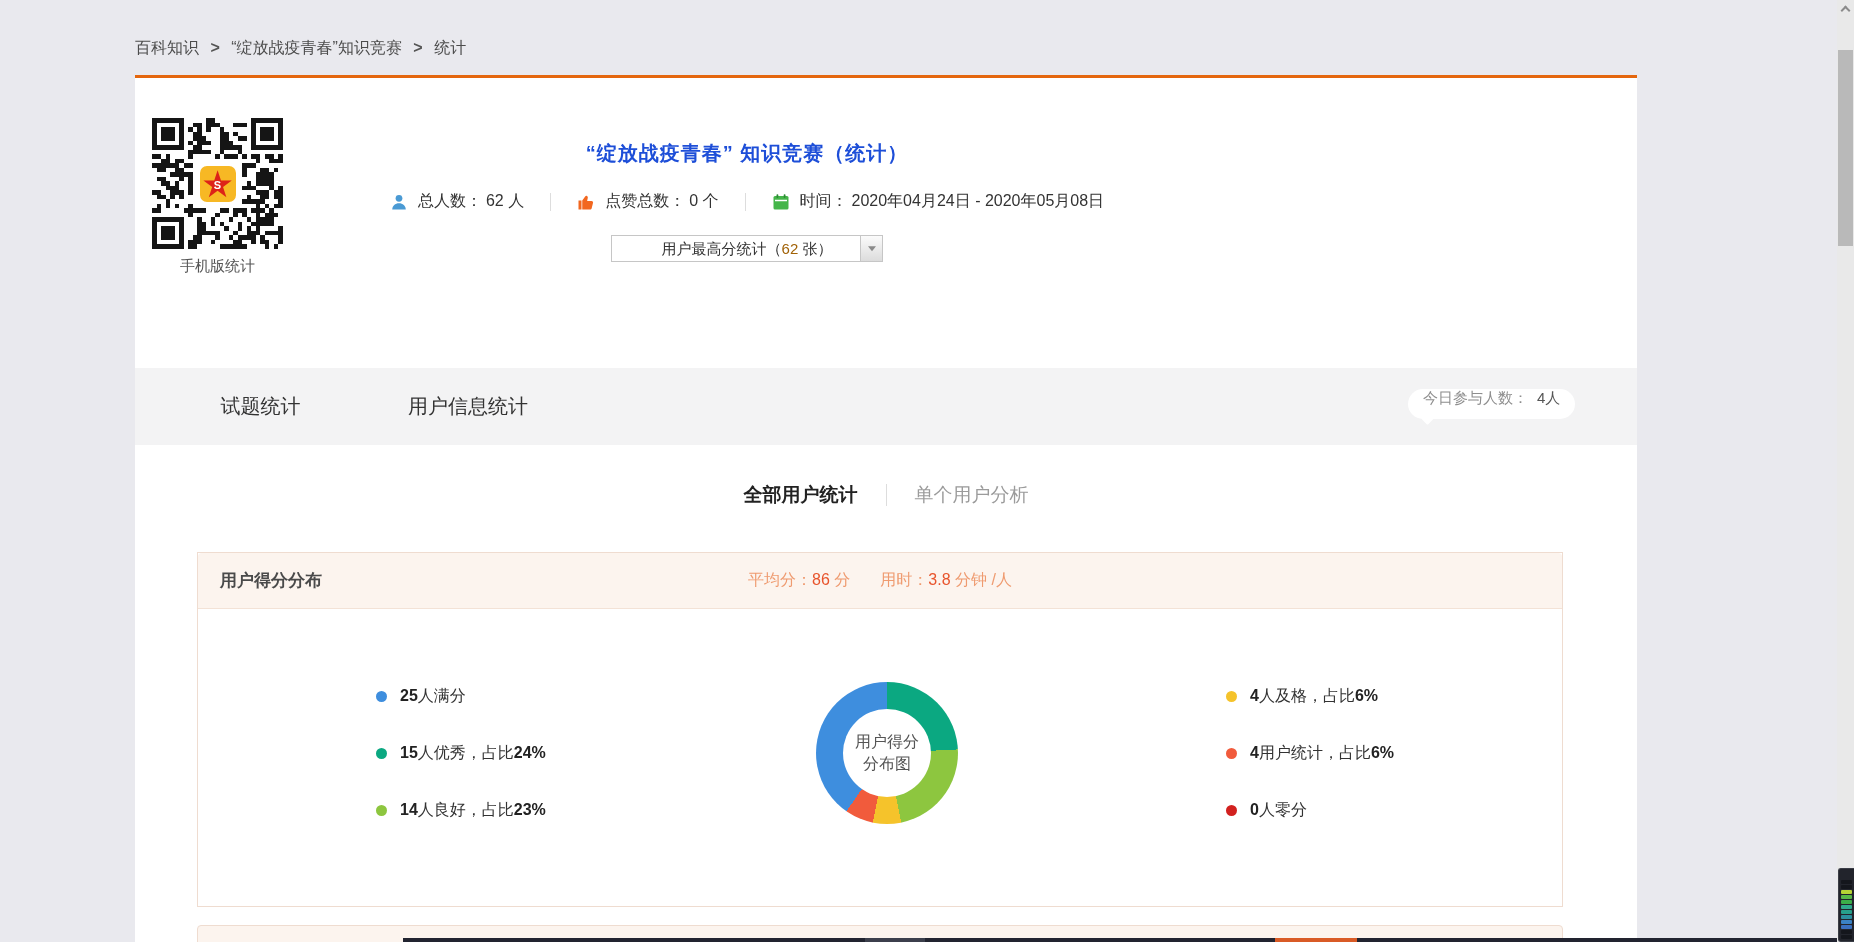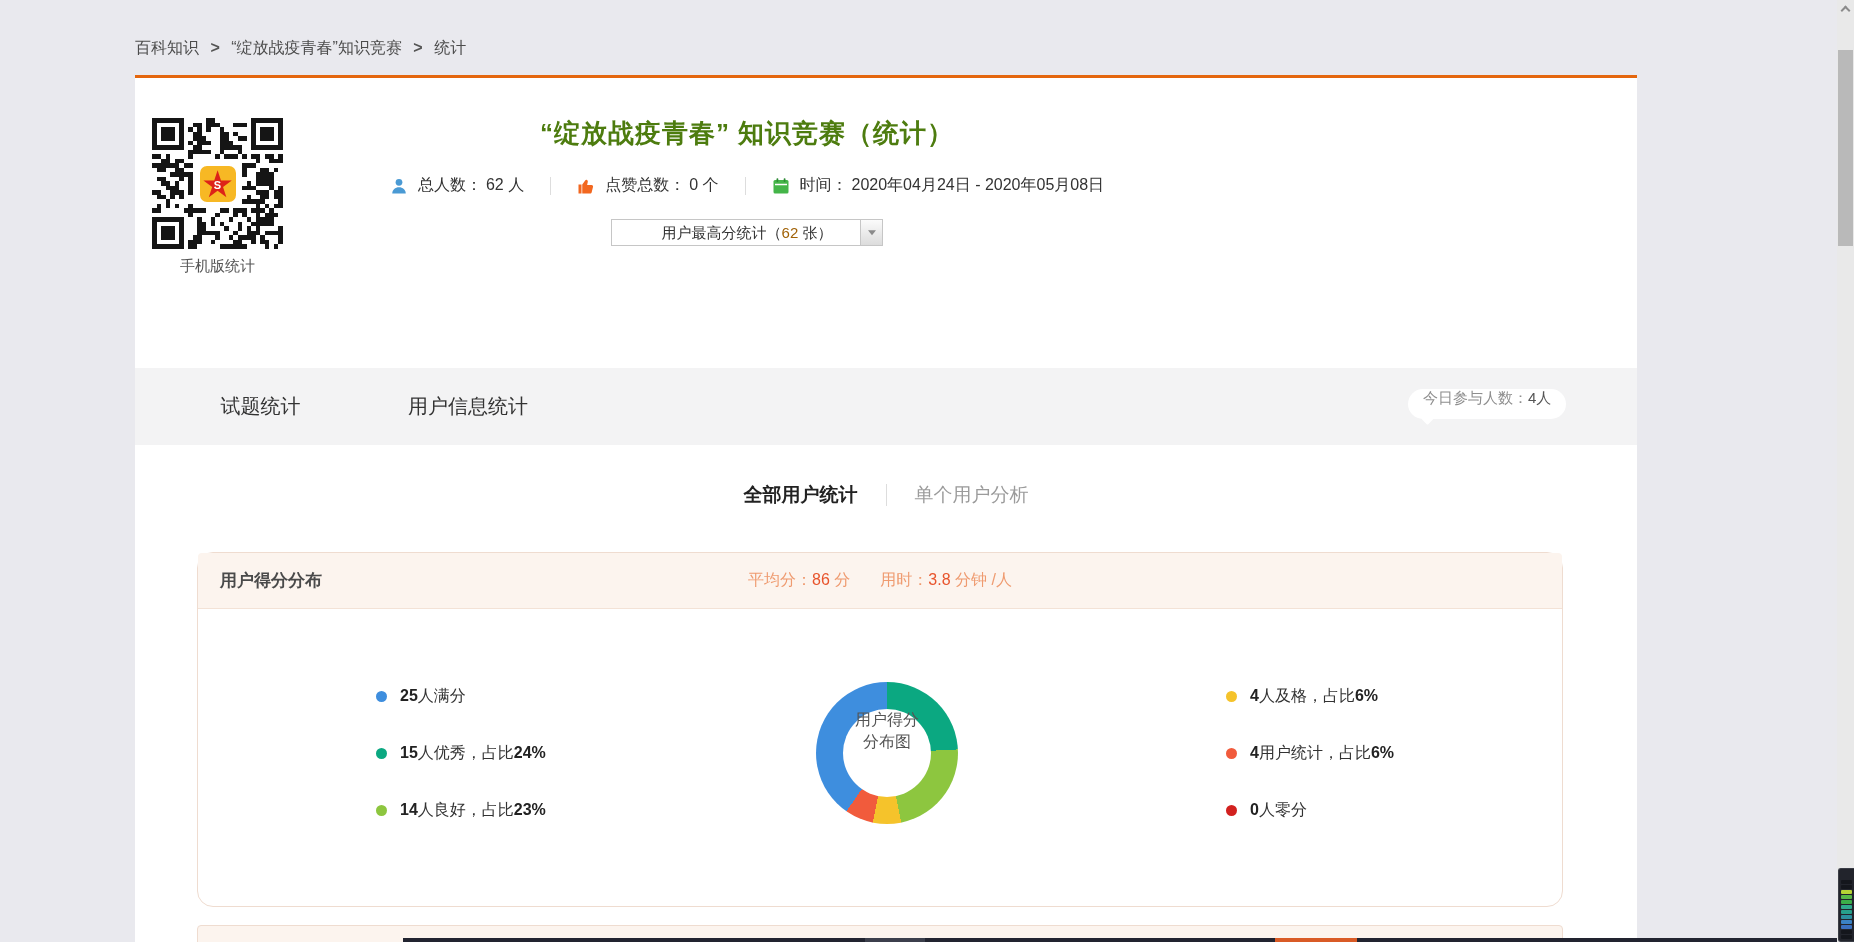--- a/index.html
+++ b/index.html
@@ -25,21 +25,21 @@
   .qr-box svg { display:block; }
   .qr-logo { position:absolute; left:50%; top:50%; transform:translate(-50%,-50%);
              width:40px; height:40px; background:#f7b824; border-radius:9px; border:2px solid #fff; }
   .qr-star { display:block; text-align:center; font-size:37px; line-height:37px; color:#dd2218; }
   .qr-s { position:absolute; left:50%; top:54%; transform:translate(-50%,-50%);
           color:#fff; font-weight:bold; font-size:11px; }
   .qr-caption { margin-top:8px; text-align:center; font-size:15px; color:#555; }
 
   
   .header-center { position:absolute; left:150px; top:0; width:924px; text-align:center; }
-  .main-title { margin-top:38px; font-size:26px; font-weight:bold; color:#4d7c0f; letter-spacing:1px; }
+  .main-title { margin-top:62px; font-size:20px; font-weight:bold; color:#1d4ed8; letter-spacing:1px; }
   .stats-row { margin-top:24px; display:flex; justify-content:center; align-items:center; font-size:16px; color:#333; }
   .stat { display:flex; align-items:center; }
   .stat .s-icon { display:flex; margin-right:10px; }
   .stat .s-label { margin-right:4px; }
   .stat-divider { width:1px; height:18px; background:#ddd; margin:0 26px; }
 
   .dropdown { position:relative; width:272px; height:27px; margin:23px auto 0; border:1px solid #c6c6c6;
               background:#fff; font-size:15px; line-height:25px; text-align:center; color:#333; cursor:default; }
   .dd-num { color:#a16207; }
   .dd-arrow { position:absolute; right:0; top:0; width:22px; height:100%; border-left:1px solid #c6c6c6;
@@ -51,33 +51,33 @@
   .tabbar { position:absolute; left:0; top:290px; width:1502px; height:77px; background:#f3f3f4;
             display:flex; padding-left:33px; }
   .tab { height:100%; display:flex; align-items:center; justify-content:center; font-size:20px; color:#333; cursor:pointer; }
   .tab.active { width:170px; background:#fff; border-top:3px solid #e4660d; }
   .tab.t2 { width:185px; }
   .tab.t3 { width:230px; }
   .today-bubble { position:absolute; left:1273px; top:21px; height:30px; background:#fff; border-radius:15px;
                   display:flex; align-items:flex-start; padding:0 15px; font-size:15px; color:#8e8e8e; }
   .today-bubble::after { content:""; position:absolute; left:15px; bottom:-4px; width:9px; height:9px;
                          background:#fff; transform:rotate(45deg); border-radius:1px; }
-  .bubble-val { color:#555; margin-left:0; }
+  .bubble-val { color:#555; margin-left:9px; }
 
   
   .subtabs { position:absolute; left:0; top:404px; width:1502px; display:flex; justify-content:center;
              align-items:center; gap:28px; }
   .subtab { font-size:19px; cursor:pointer; }
   .subtab.active { font-weight:bold; color:#222; }
   .subtab.inactive { color:#9b9b9b; }
   .subtab-divider { width:1px; height:22px; background:#ddd; }
 
   
   .panel { position:absolute; left:62px; width:1366px; background:#fff;
-           border:1px solid #efdcd0; border-radius:16px; }
+           border:1px solid #efdcd0; border-radius:0; }
   .panel.p1 { top:474px; height:355px; }
   .panel.p2 { top:847px; height:60px; background:#fcf4ee; border-radius:4px 4px 0 0; }
   .panel-header { position:relative; height:56px; background:#fcf4ee; border-bottom:1px solid #f3e2d6;
                   display:flex; align-items:center; border-radius:4px 4px 0 0; }
   .panel-title { margin-left:22px; font-size:17px; font-weight:bold; color:#4a4a4a; }
   .panel-metrics { position:absolute; left:50%; transform:translateX(-50%); display:flex; gap:30px;
                    font-size:16px; white-space:nowrap; }
   .m-label,.m-unit { color:#ef9b70; }
   .m-value { color:#e8542c; }
 
@@ -85,21 +85,21 @@
   .legend { position:absolute; top:75px; }
   .legend.left { left:178px; }
   .legend.right { left:1028px; }
   .legend-item { display:flex; align-items:center; height:24px; margin-bottom:33px; font-size:16px; color:#333; }
   .legend-dot { width:11px; height:11px; border-radius:50%; margin-right:13px; flex:none; }
   .legend-item b { font-weight:bold; color:#222; }
 
   .donut { position:absolute; left:618px; top:73px; width:142px; height:142px; border-radius:50%; }
   .donut-hole { position:absolute; left:50%; top:50%; transform:translate(-50%,-50%); width:88px; height:88px;
                 background:#fff; border-radius:50%; display:flex; flex-direction:column; align-items:center;
-                font-size:16px; color:#555; line-height:1.35; text-align:center; }
+                justify-content:center; font-size:16px; color:#555; line-height:1.35; text-align:center; }
 
   
   .bottom-strip { position:absolute; left:403px; top:938px; width:1451px; height:4px; background:#222430; }
   .strip-light { position:absolute; left:462px; top:0; width:60px; height:4px; background:#3c3f4c; }
   .strip-orange { position:absolute; left:872px; top:0; width:82px; height:4px; background:#d95b26; }
 
   
   .scrollbar { position:absolute; right:0; top:0; width:17px; height:942px; background:#e9e9e9; z-index:5; }
   .sb-up { height:17px; display:flex; align-items:flex-end; justify-content:center; cursor:pointer; }
   .sb-chevron { width:7px; height:7px; border-left:2px solid #8b8b8b; border-top:2px solid #8b8b8b;

